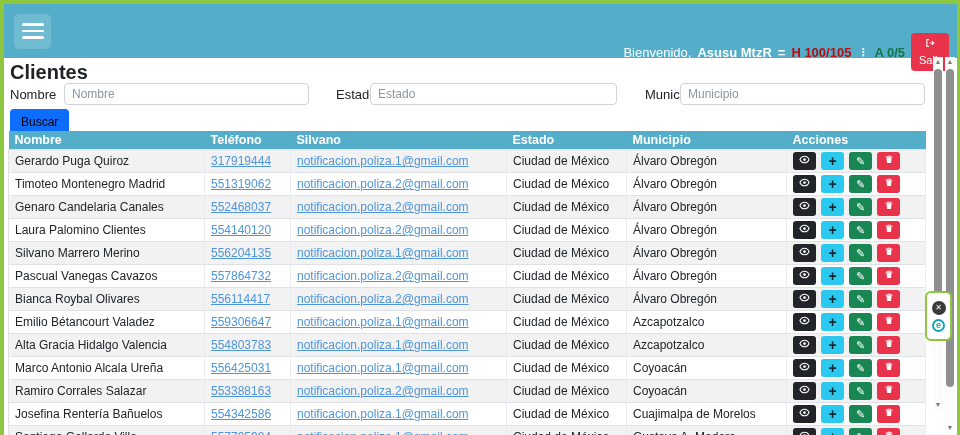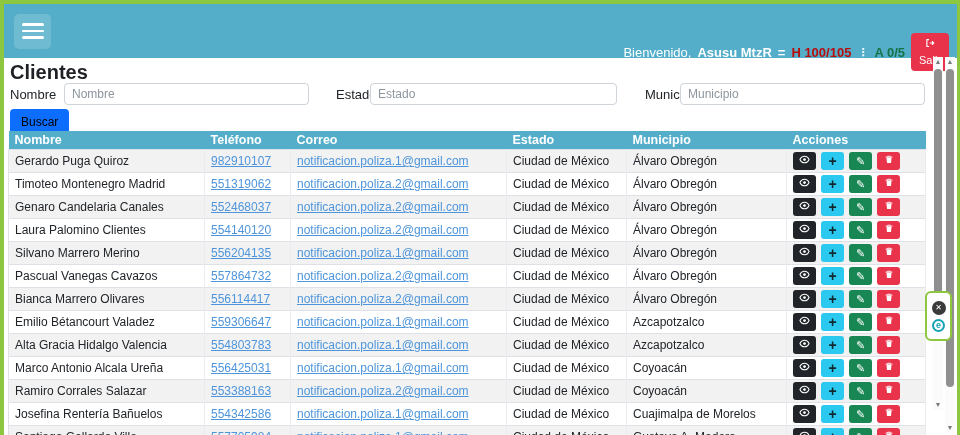--- a/index.html
+++ b/index.html
@@ -173,30 +173,30 @@
       <col style="width:86px">
       <col style="width:216px">
     <col style="width:120px">
       <col style="width:160px">
       <col style="width:139px">
   </colgroup>
   <thead>
     <tr>
         <th>Nombre</th>
         <th>Teléfono</th>
-        <th>Correo</th>
+        <th>Silvano</th>
         <th>Estado</th>
         <th>Municipio</th>
         <th>Acciones</th>
       </tr>
   </thead>
   <tbody>
       <tr>
         <td>Gerardo Puga Quiroz</td>
-        <td><a href="#">982910107</a></td>
+        <td><a href="#">317919444</a></td>
         <td><a href="#">notificacion.poliza.1@gmail.com</a></td>
         <td>Ciudad de México</td>
         <td>Álvaro Obregón</td>
         <td>
           <div class="actions-wrap">
             <button class="act view-button">
               <span><svg viewBox="0 0 16 16" width="13" height="11">
                   <path d="M8 3.2C4.6 3.2 2.1 6.2 1.4 8c.7 1.8 3.2 4.8 6.6 4.8S13.9 9.8 14.6 8C13.9 6.2 11.4 3.2 8 3.2z" fill="none" stroke="#fff" stroke-width="1.5"></path>
                   <circle cx="8" cy="8" r="2" fill="#fff"></circle>
                 </svg></span>
@@ -361,21 +361,21 @@
               <span><svg viewBox="0 0 16 16" width="10" height="11">
                   <path d="M2.5 4.2h11" stroke="#fff" stroke-width="1.5"></path>
                   <path d="M5.7 4V2.7h4.6V4" fill="none" stroke="#fff" stroke-width="1.3"></path>
                   <path d="M4 5.2l.8 8.3h6.4l.8-8.3z" fill="#fff"></path>
                 </svg></span>
             </button>
           </div>
         </td>
       </tr>
       <tr>
-        <td>Bianca Marrero Olivares</td>
+        <td>Bianca Roybal Olivares</td>
         <td><a href="#">556114417</a></td>
         <td><a href="#">notificacion.poliza.2@gmail.com</a></td>
         <td>Ciudad de México</td>
         <td>Álvaro Obregón</td>
         <td>
           <div class="actions-wrap">
             <button class="act view-button">
               <span><svg viewBox="0 0 16 16" width="13" height="11">
                   <path d="M8 3.2C4.6 3.2 2.1 6.2 1.4 8c.7 1.8 3.2 4.8 6.6 4.8S13.9 9.8 14.6 8C13.9 6.2 11.4 3.2 8 3.2z" fill="none" stroke="#fff" stroke-width="1.5"></path>
                   <circle cx="8" cy="8" r="2" fill="#fff"></circle>

